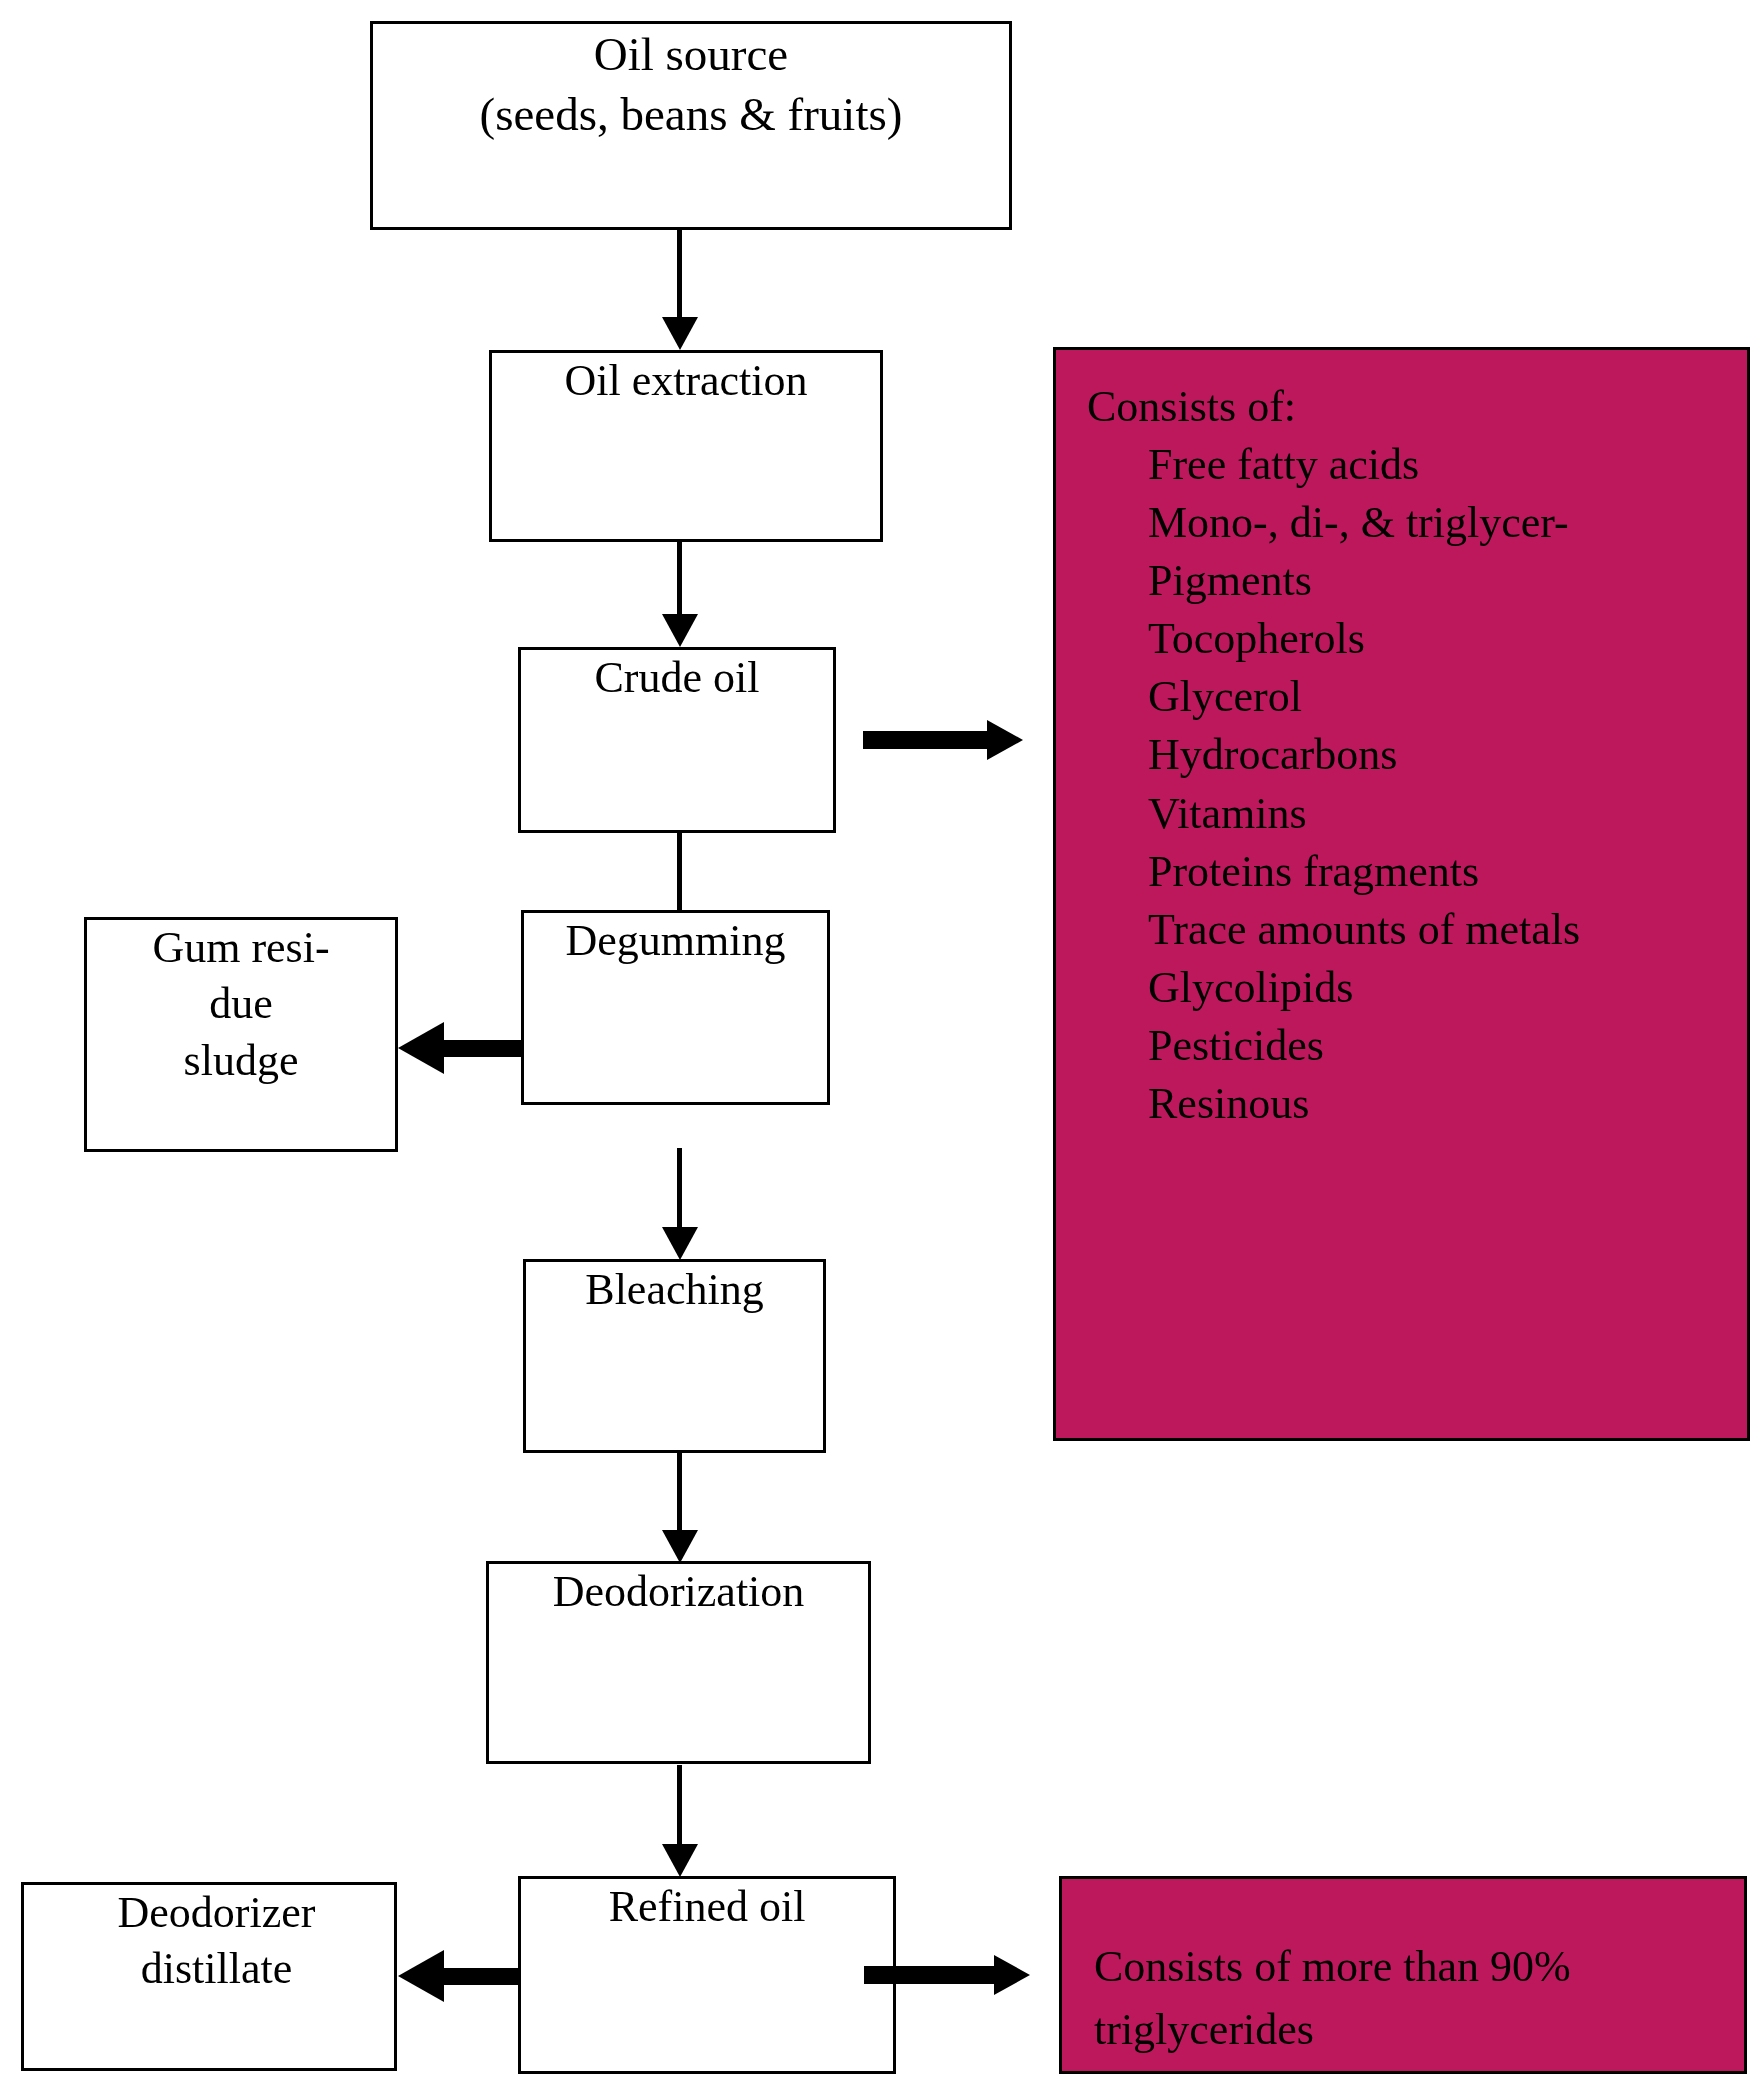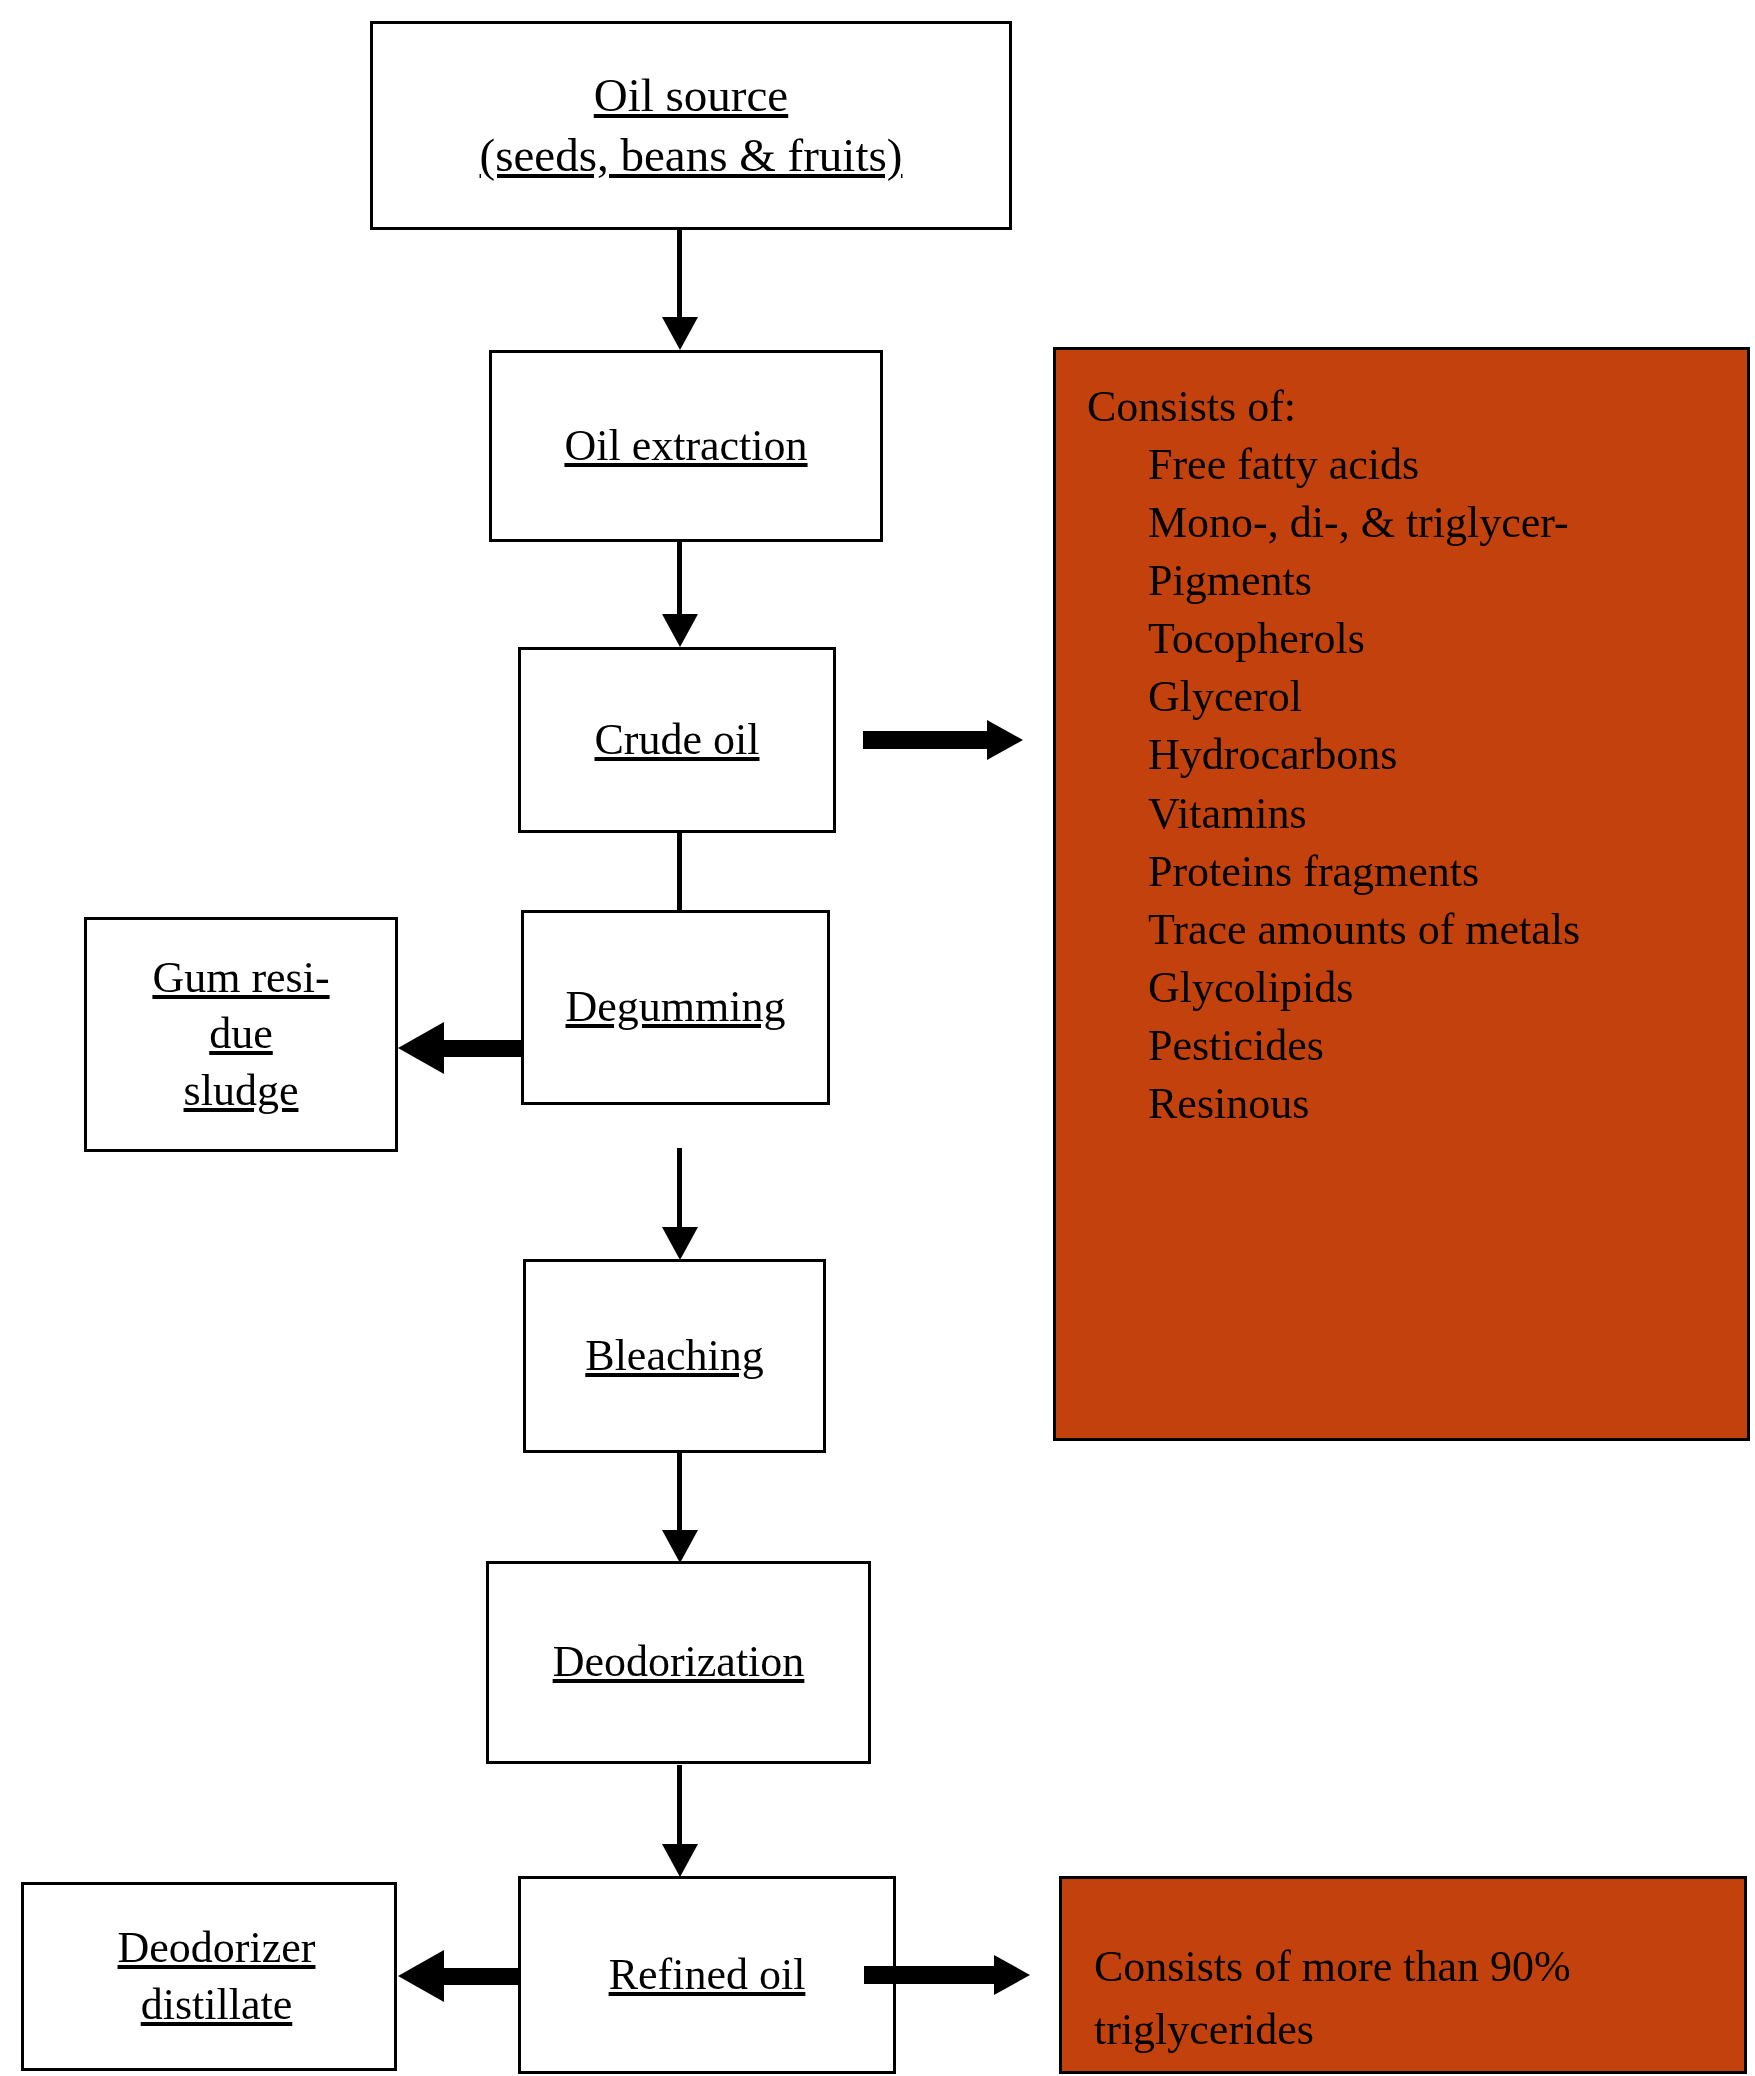--- a/index.html
+++ b/index.html
@@ -16,27 +16,25 @@
     font-family: "Liberation Serif", "DejaVu Serif", serif;
     color: #000000;
     overflow: hidden;
   }
   .node {
     position: absolute;
     box-sizing: border-box;
     border: 3.5px solid #000000;
     background: #ffffff;
     display: flex;
-    align-items: center;
     justify-content: center;
     text-align: center;
     line-height: 1.28;
     font-size: 44px;
     padding: 0 8.2px;
-    text-decoration: underline;
   }
   .node .label {
     display: block;
     white-space: pre-line;
   }
   
   #box-oil-source      { left: 370px;  top: 20.6px;   width: 642px; height: 209px; font-size: 47px; }
   #box-oil-extraction  { left: 489px;  top: 350px;  width: 394px;  height: 192px; }
   #box-crude-oil       { left: 518px;  top: 647px; width: 318px;  height: 186px; }
   #box-degumming       { left: 521px;  top: 910px; width: 309px;  height: 195px; }
@@ -44,21 +42,21 @@
   #box-bleaching       { left: 523px;  top: 1259px; width: 303px;  height: 194px; }
   #box-deodorization   { left: 486px;  top: 1561px; width: 385px;  height: 203px; }
   #box-refined-oil     { left: 518px;  top: 1876px; width: 378px;  height: 198px; }
   #box-deodorizer-dist { left: 20.6px;   top: 1882px; width: 376px;  height: 189px; padding-left: 24px; }
 
   
   .panel {
     position: absolute;
     box-sizing: border-box;
     border: 3.5px solid #000000;
-    background: #c2410c;
+    background: #be185d;
     font-family: "Liberation Serif", "DejaVu Serif", serif;
     color: #000000;
     font-size: 44px;
     line-height: 1.32;
   }
   #panel-crude-composition {
     left: 1053px; top: 347px; width: 697px; height: 1094px;
     padding: 28px 17.6px 0 31px;
   }
   #panel-crude-composition .heading { display: block; }

